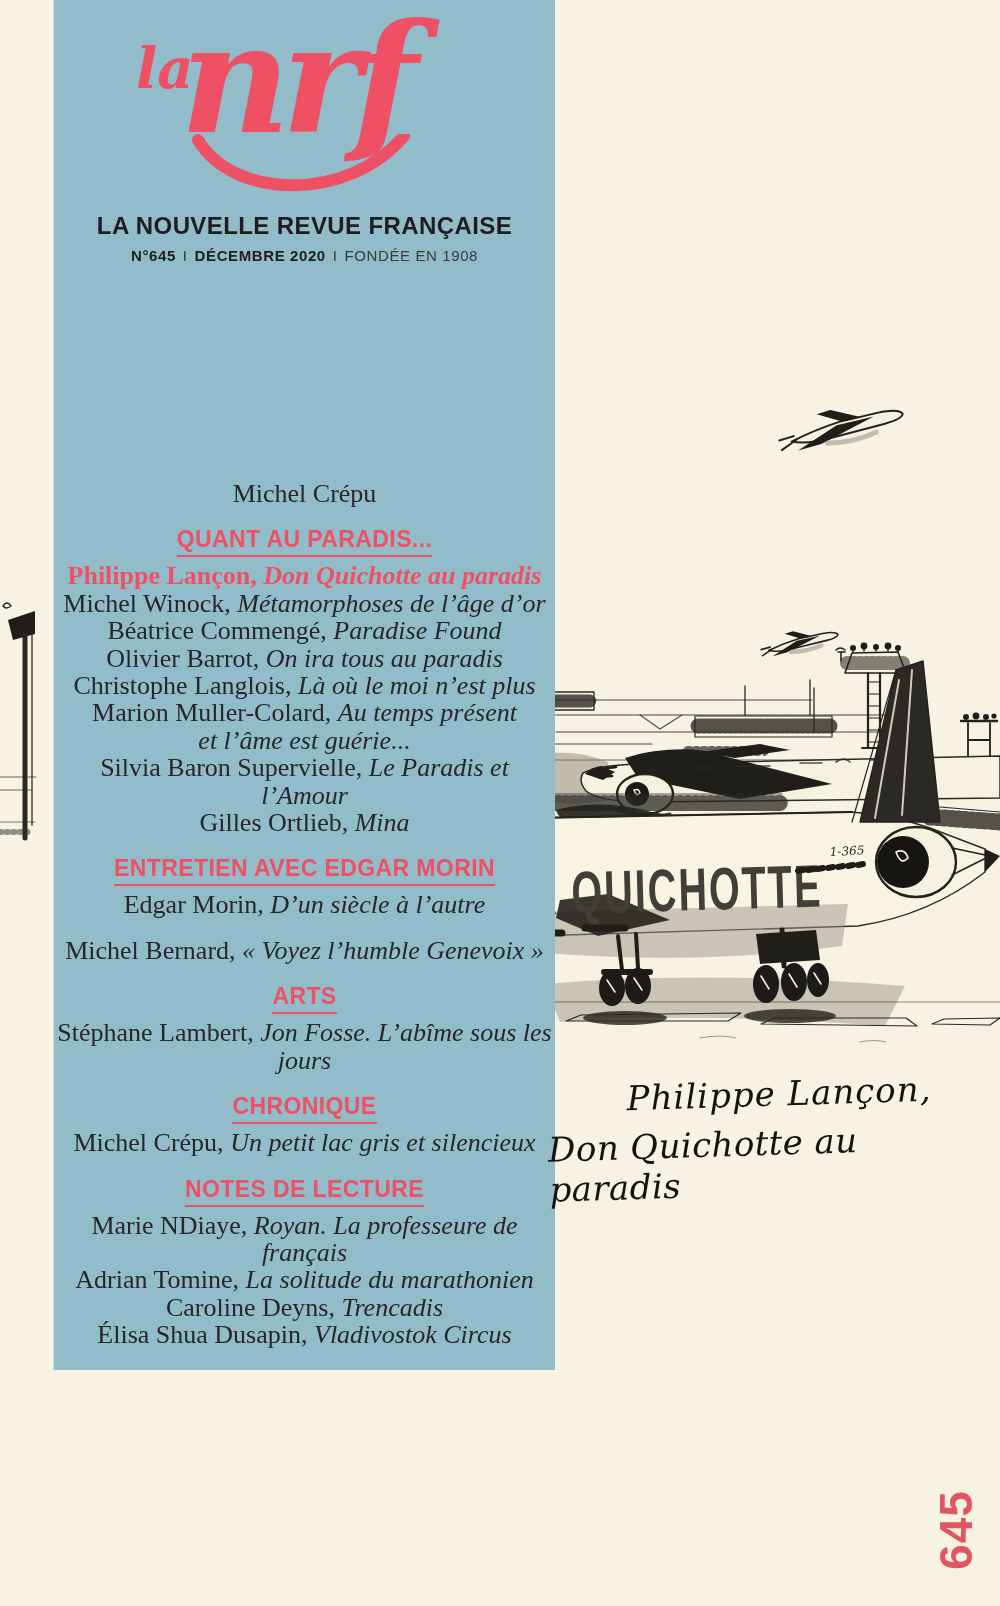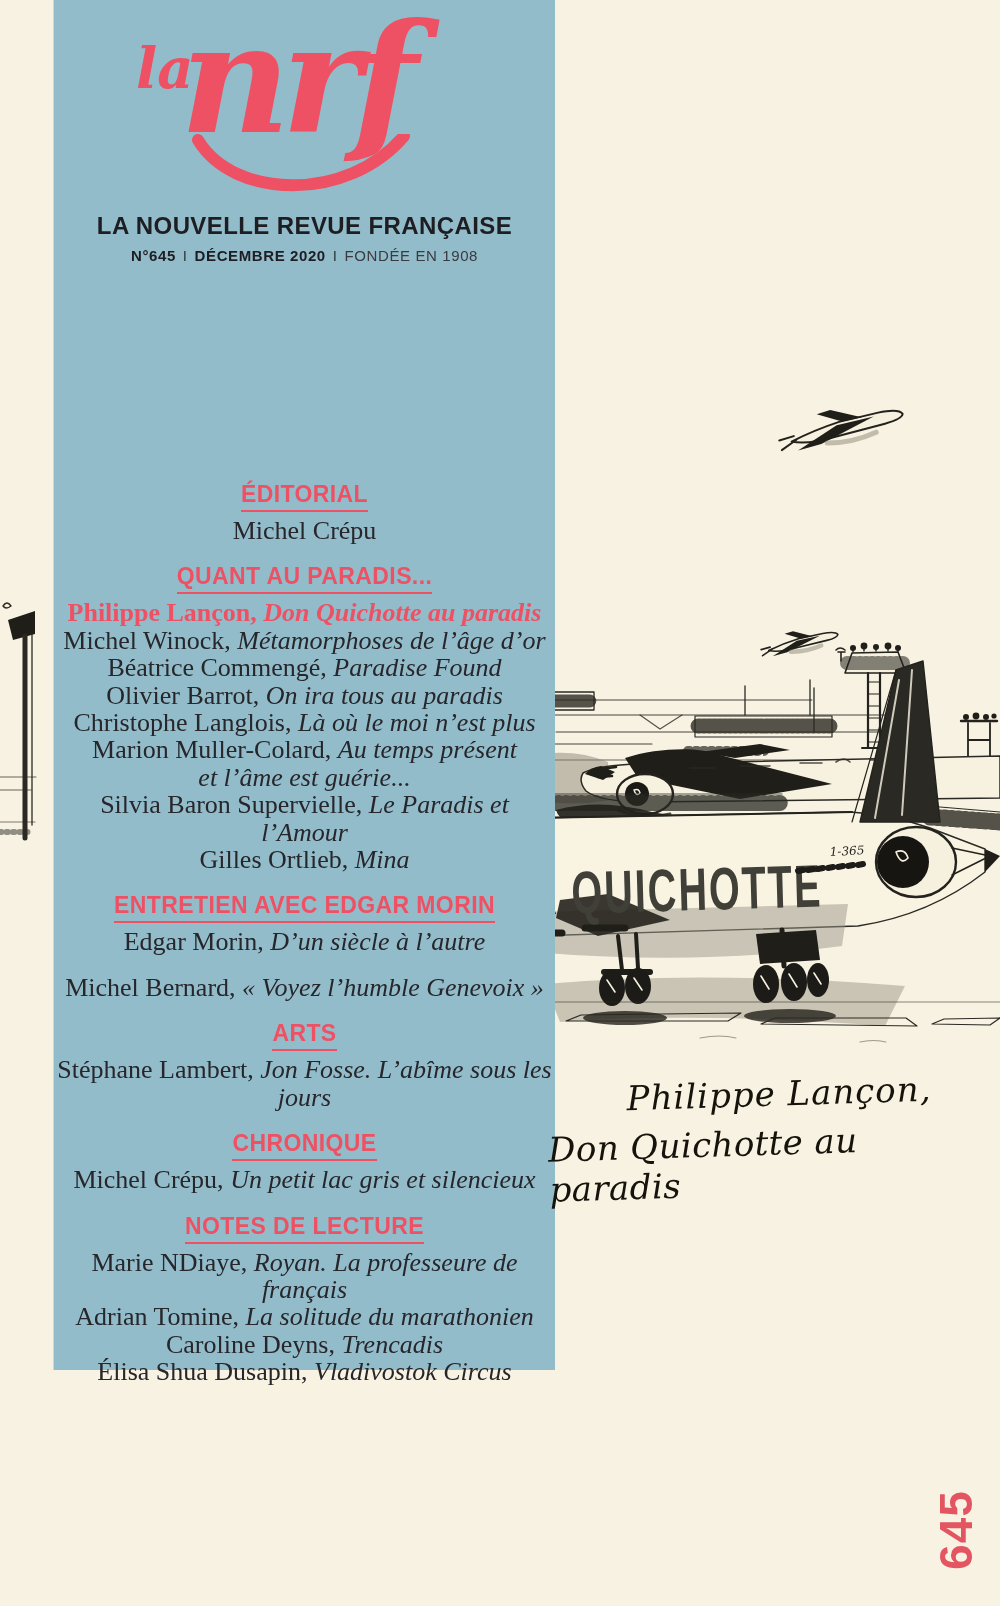--- a/index.html
+++ b/index.html
@@ -228,23 +228,20 @@
       </svg>
     </div>
     <h1 class="mag-title">LA NOUVELLE REVUE FRANÇAISE</h1>
     <div class="issue-line">
       <span>N°645</span><span class="issue-sep">I</span><span>DÉCEMBRE 2020</span><span class="issue-sep">I</span><span class="issue-founded">FONDÉE EN 1908</span>
     </div>
   </header>
 
   <nav class="toc" id="toc">
       <section class="toc-section">
-        <h2 class="toc-heading">
-          <span class="heading-line">ÉDITORIAL</span>
-        </h2>
         <div class="toc-item"><span class="author">Michel Crépu</span></div>
       </section>
       <section class="toc-section">
         <h2 class="toc-heading">
           <span class="heading-line">QUANT AU PARADIS...</span>
         </h2>
         <div class="toc-item accent"><span class="author">Philippe Lançon, </span><span class="work">Don Quichotte au paradis</span></div>
         <div class="toc-item"><span class="author">Michel Winock, </span><span class="work">Métamorphoses de l’âge d’or</span></div>
         <div class="toc-item"><span class="author">Béatrice Commengé, </span><span class="work">Paradise Found</span></div>
         <div class="toc-item"><span class="author">Olivier Barrot, </span><span class="work">On ira tous au paradis</span></div>

